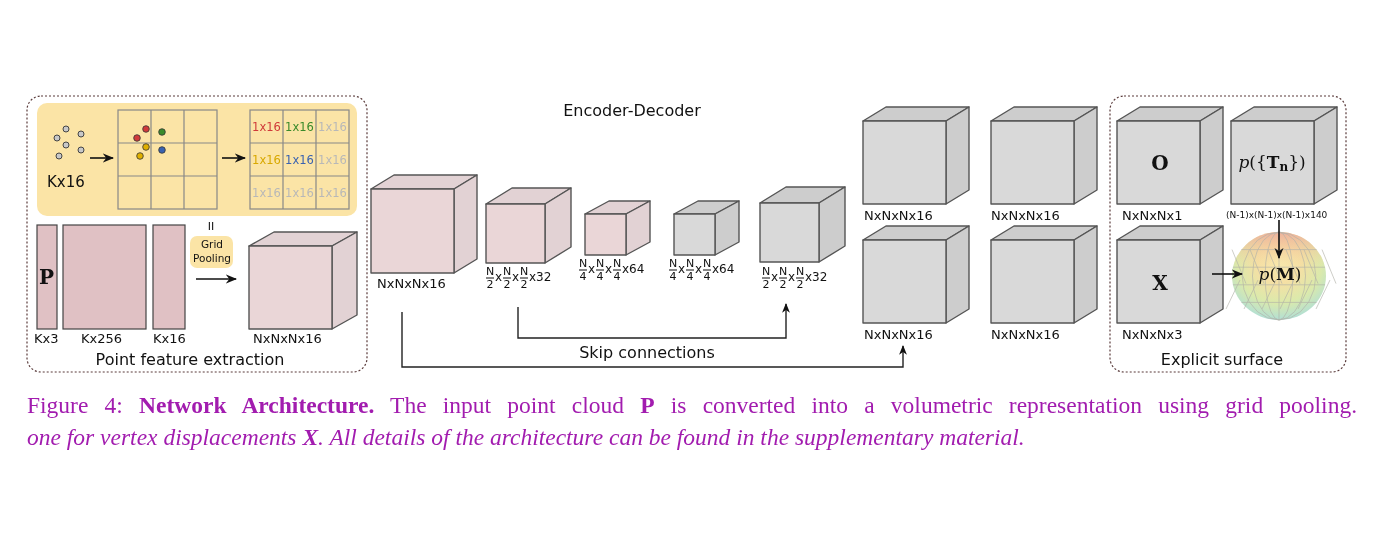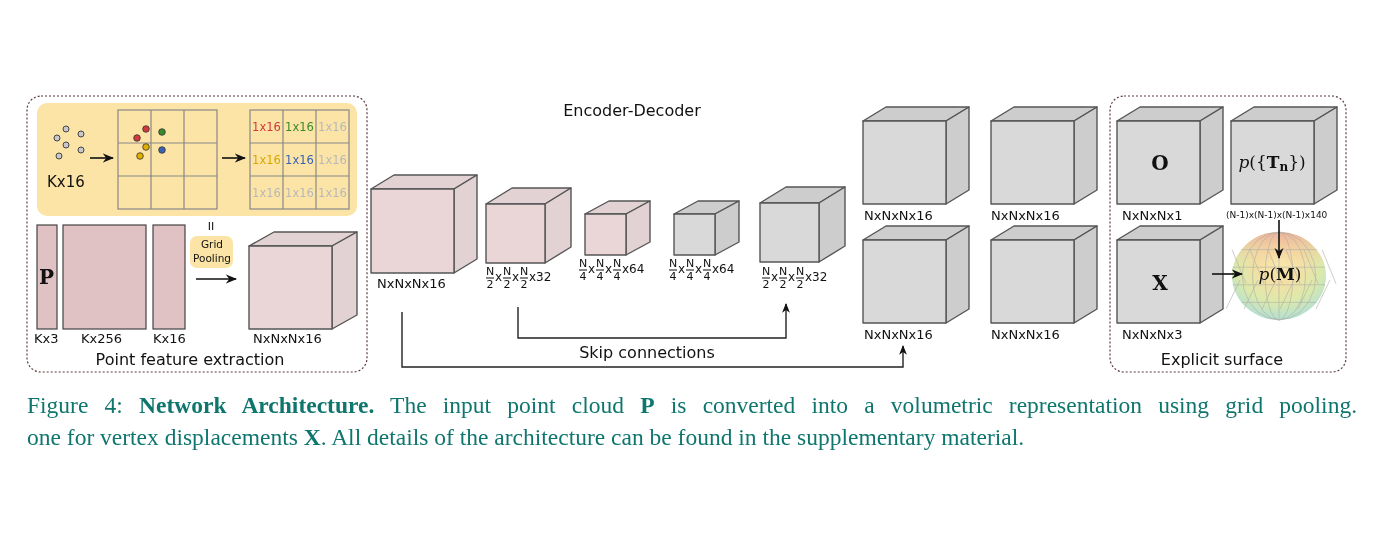--- a/index.html
+++ b/index.html
@@ -4,24 +4,24 @@
 <style>
   html, body { margin: 0; padding: 0; background: #ffffff; }
   body { width: 1382px; height: 558px; position: relative; overflow: hidden; }
   #figure { position: absolute; left: 0; top: 0; width: 1382px; height: 385px; }
   #figure svg { display: block; }
   .sans { font-family: "DejaVu Sans", sans-serif; }
   .serif { font-family: "DejaVu Serif", serif; }
   #caption {
     position: absolute; left: 27px; top: 390px; width: 1330px;
     font-family: "Liberation Serif", serif; font-size: 23.5px; line-height: 31.5px;
-    color: #0f766e; text-align: justify;
+    color: #a21caf; text-align: justify;
   }
   #caption .line { display: block; white-space: nowrap; text-align-last: justify; }
-  #caption .line.last { text-align-last: left; }
+  #caption .line.last { text-align-last: left; font-style: italic; }
   #caption b { font-weight: bold; }
   #caption i { font-style: italic; }
 </style>
 </head>
 <body>
 
 <div id="figure">
 <svg width="1382" height="385" viewBox="0 0 1382 385" xmlns="http://www.w3.org/2000/svg">
   <defs>
     <marker id="arr" viewBox="0 0 10 10" refX="9" refY="5" markerWidth="7" markerHeight="7" orient="auto">

